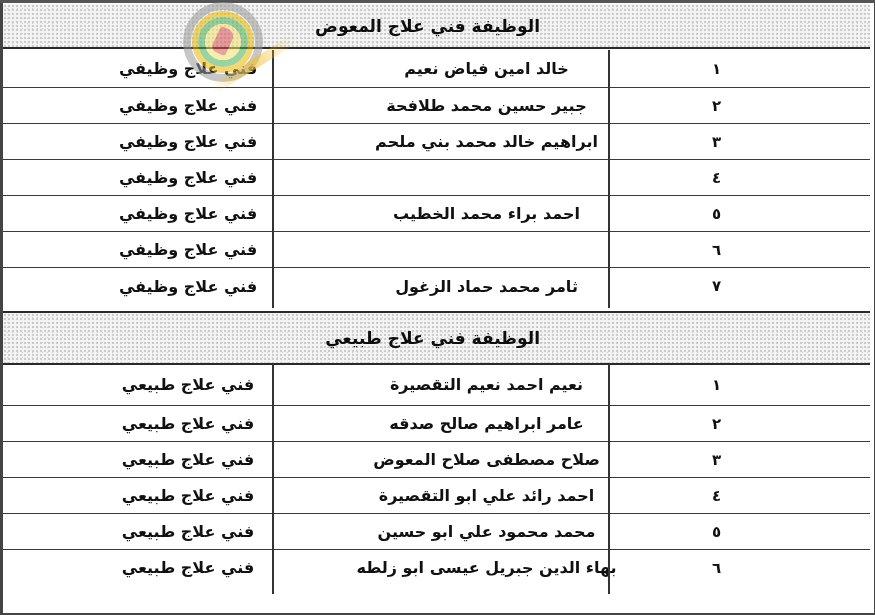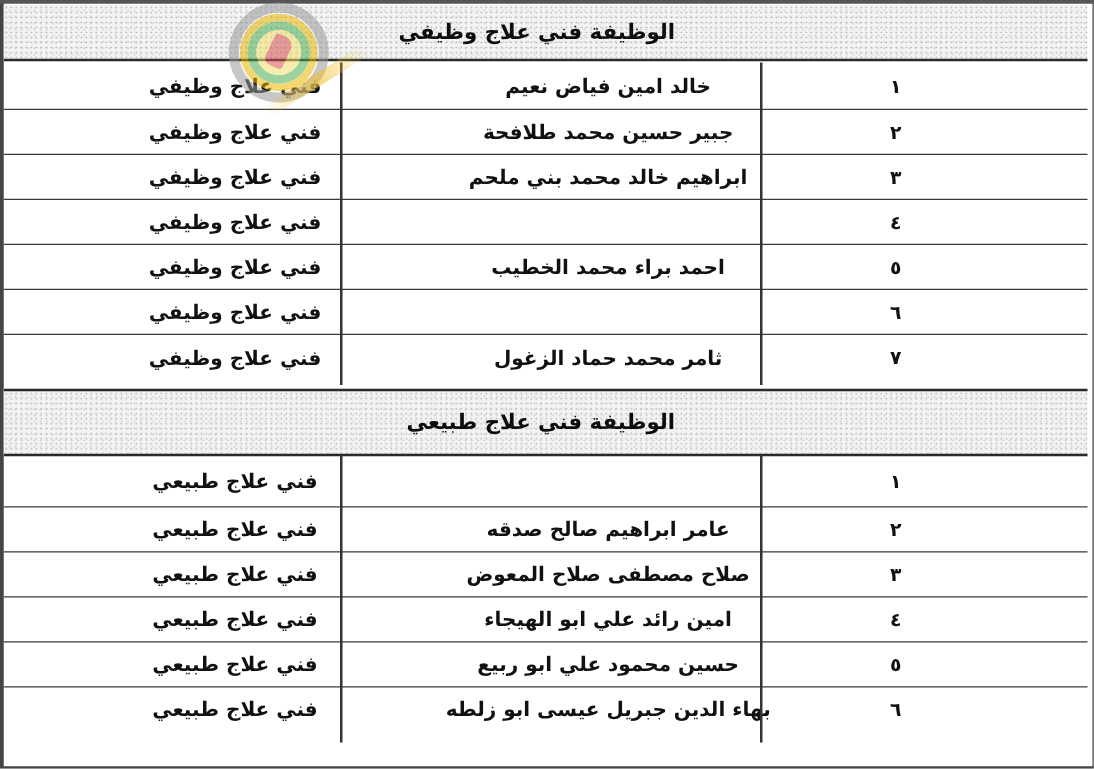--- a/index.html
+++ b/index.html
@@ -57,21 +57,21 @@
     transform: rotate(-32deg); pointer-events: none;
   }
 </style>
 </head>
 <body>
 
 <div class="frame"></div>
 <div class="frame-top-shadow"></div>
 
 <div class="band" style="top:4px;height:43px;">
-  <span class="band-title">الوظيفة فني علاج وظيفي</span>
+  <span class="band-title">الوظيفة فني علاج المعوض</span>
 </div>
 
 <div class="rows" style="top:50px;">
   <div class="row" style="height:37px;">
     <span class="cell c-num">١</span>
     <span class="cell c-name">خالد امين فياض نعيم</span>
     <span class="cell c-job">فني علاج وظيفي</span>
   </div>
   <div class="row">
     <span class="cell c-num">٢</span>
@@ -105,40 +105,41 @@
 <div class="vline" style="left:272px;top:50px;height:258px;"></div>
 <div class="vline" style="left:608px;top:50px;height:258px;"></div>
 
 <div class="band" style="top:311px;height:50px;border-top:2px solid #2a2a2a;">
   <span class="band-title">الوظيفة فني علاج طبيعي</span>
 </div>
 
 <div class="rows" style="top:364px;">
   <div class="row" style="height:41px;">
     <span class="cell c-num">١</span>
+    <span class="cell c-name">نعيم احمد نعيم التقصيرة</span>
     <span class="cell c-job">فني علاج طبيعي</span>
   </div>
   <div class="row">
     <span class="cell c-num">٢</span>
     <span class="cell c-name">عامر ابراهيم صالح صدقه</span>
     <span class="cell c-job">فني علاج طبيعي</span>
   </div>
   <div class="row">
     <span class="cell c-num">٣</span>
     <span class="cell c-name">صلاح مصطفى صلاح المعوض</span>
     <span class="cell c-job">فني علاج طبيعي</span>
   </div>
   <div class="row">
     <span class="cell c-num">٤</span>
-    <span class="cell c-name">امين رائد علي ابو الهيجاء</span>
+    <span class="cell c-name">احمد رائد علي ابو التقصيرة</span>
     <span class="cell c-job">فني علاج طبيعي</span>
   </div>
   <div class="row">
     <span class="cell c-num">٥</span>
-    <span class="cell c-name">حسين محمود علي ابو ربيع</span>
+    <span class="cell c-name">محمد محمود علي ابو حسين</span>
     <span class="cell c-job">فني علاج طبيعي</span>
   </div>
   <div class="row last" style="height:35px;">
     <span class="cell c-num">٦</span>
     <span class="cell c-name">بهاء الدين جبريل عيسى ابو زلطه</span>
     <span class="cell c-job">فني علاج طبيعي</span>
   </div>
 </div>
 <div class="vline" style="left:272px;top:364px;height:230px;"></div>
 <div class="vline" style="left:608px;top:364px;height:230px;"></div>

